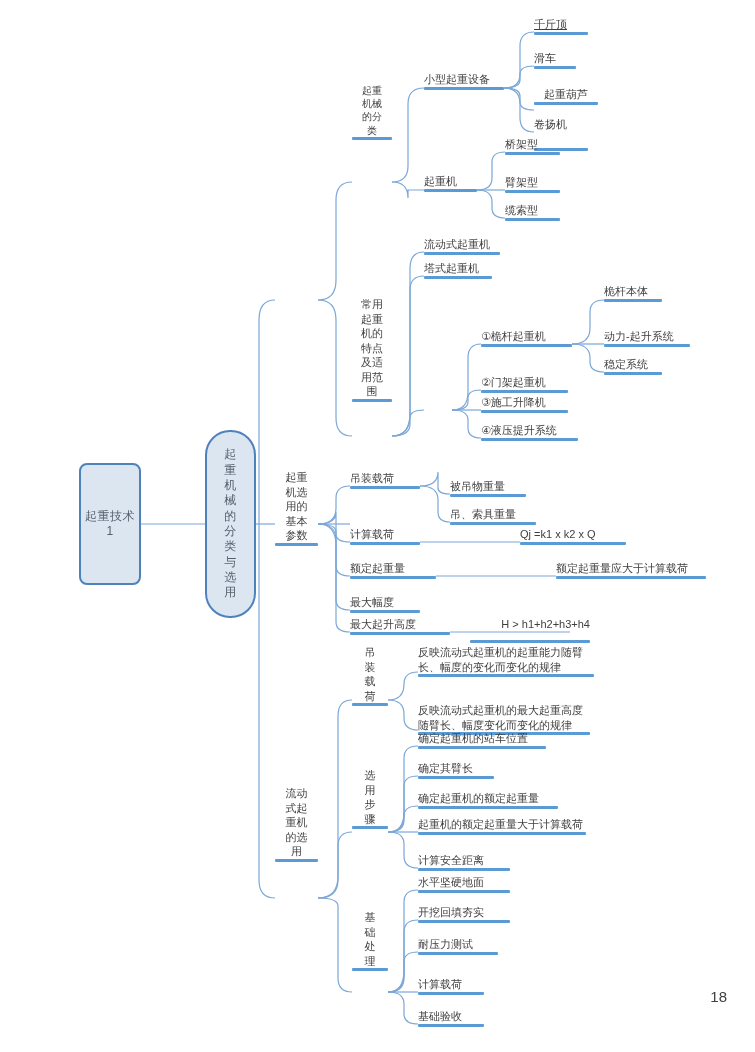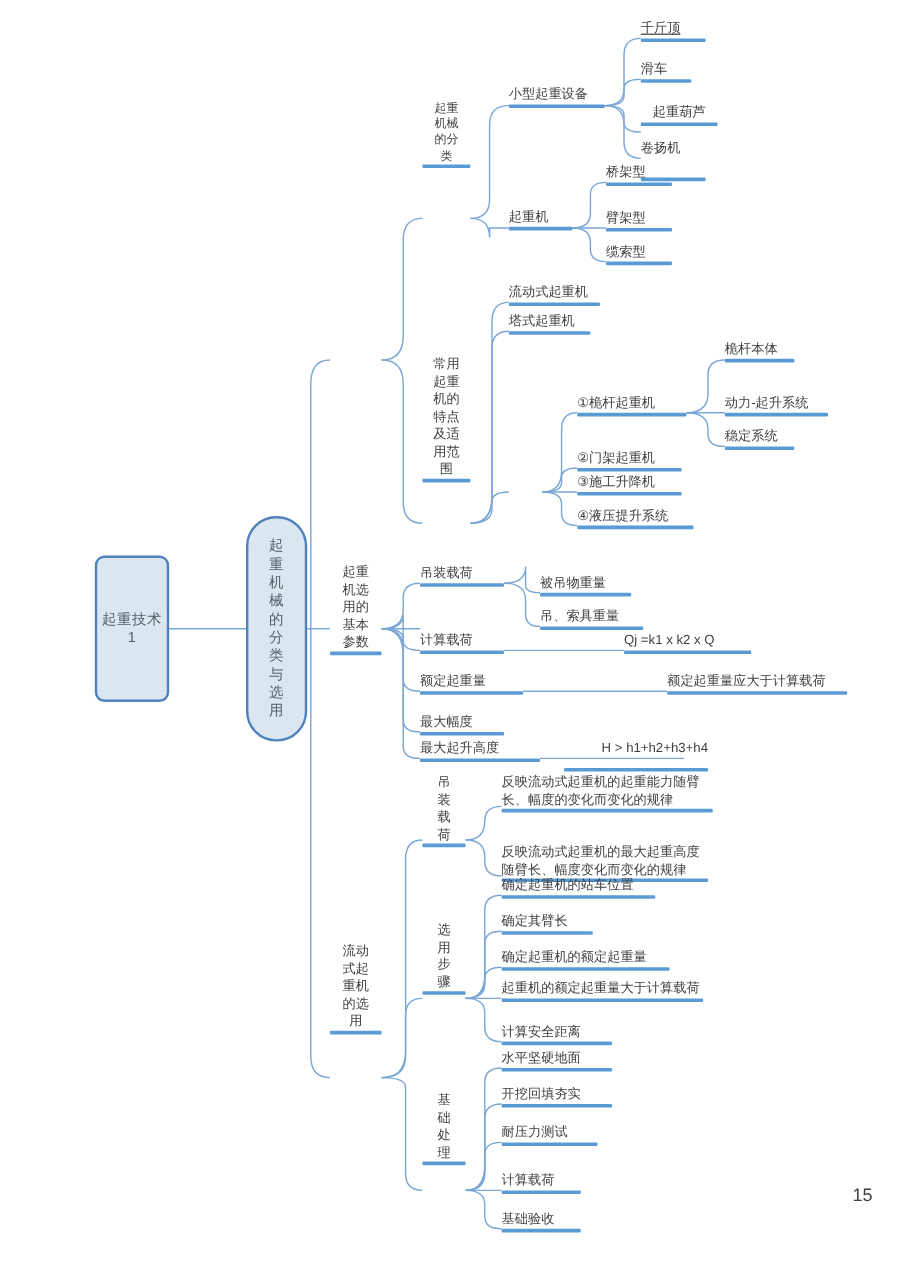--- a/index.html
+++ b/index.html
@@ -332,15 +332,15 @@
   </div>
   <div class="node" style="left:418px;top:977px;width:66px;">
     <div class="label" style="font-size:11px;margin-bottom:3px;">计算载荷</div>
     <div class="bar" style="width:66px;"></div>
   </div>
   <div class="node" style="left:418px;top:1009px;width:66px;">
     <div class="label" style="font-size:11px;margin-bottom:3px;">基础验收</div>
     <div class="bar" style="width:66px;"></div>
   </div>
 
-  <div class="pagenum">15</div>
+  <div class="pagenum">18</div>
 
 </div>
 
 </body></html>

